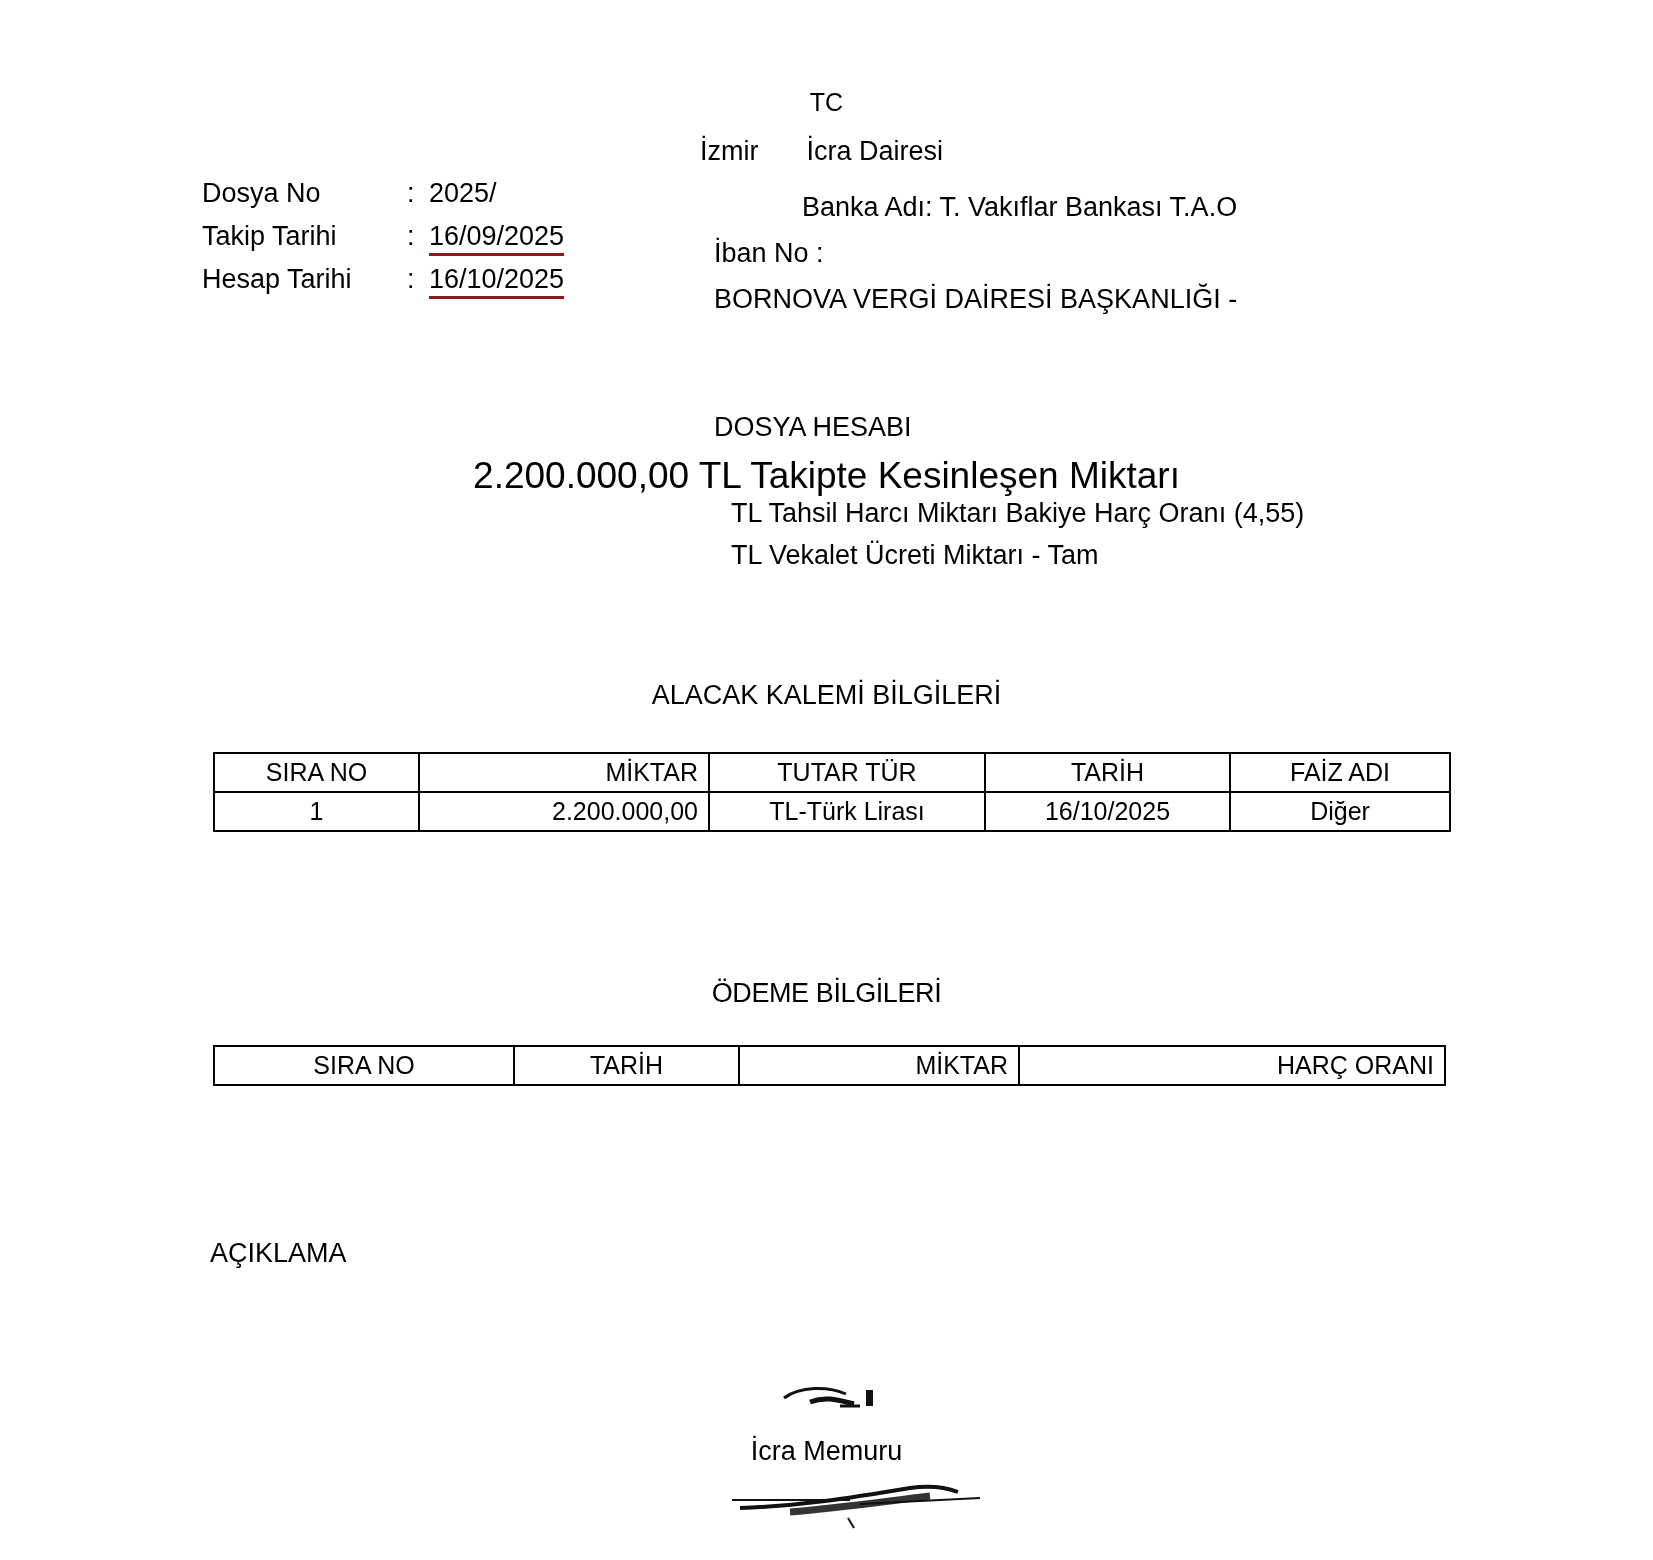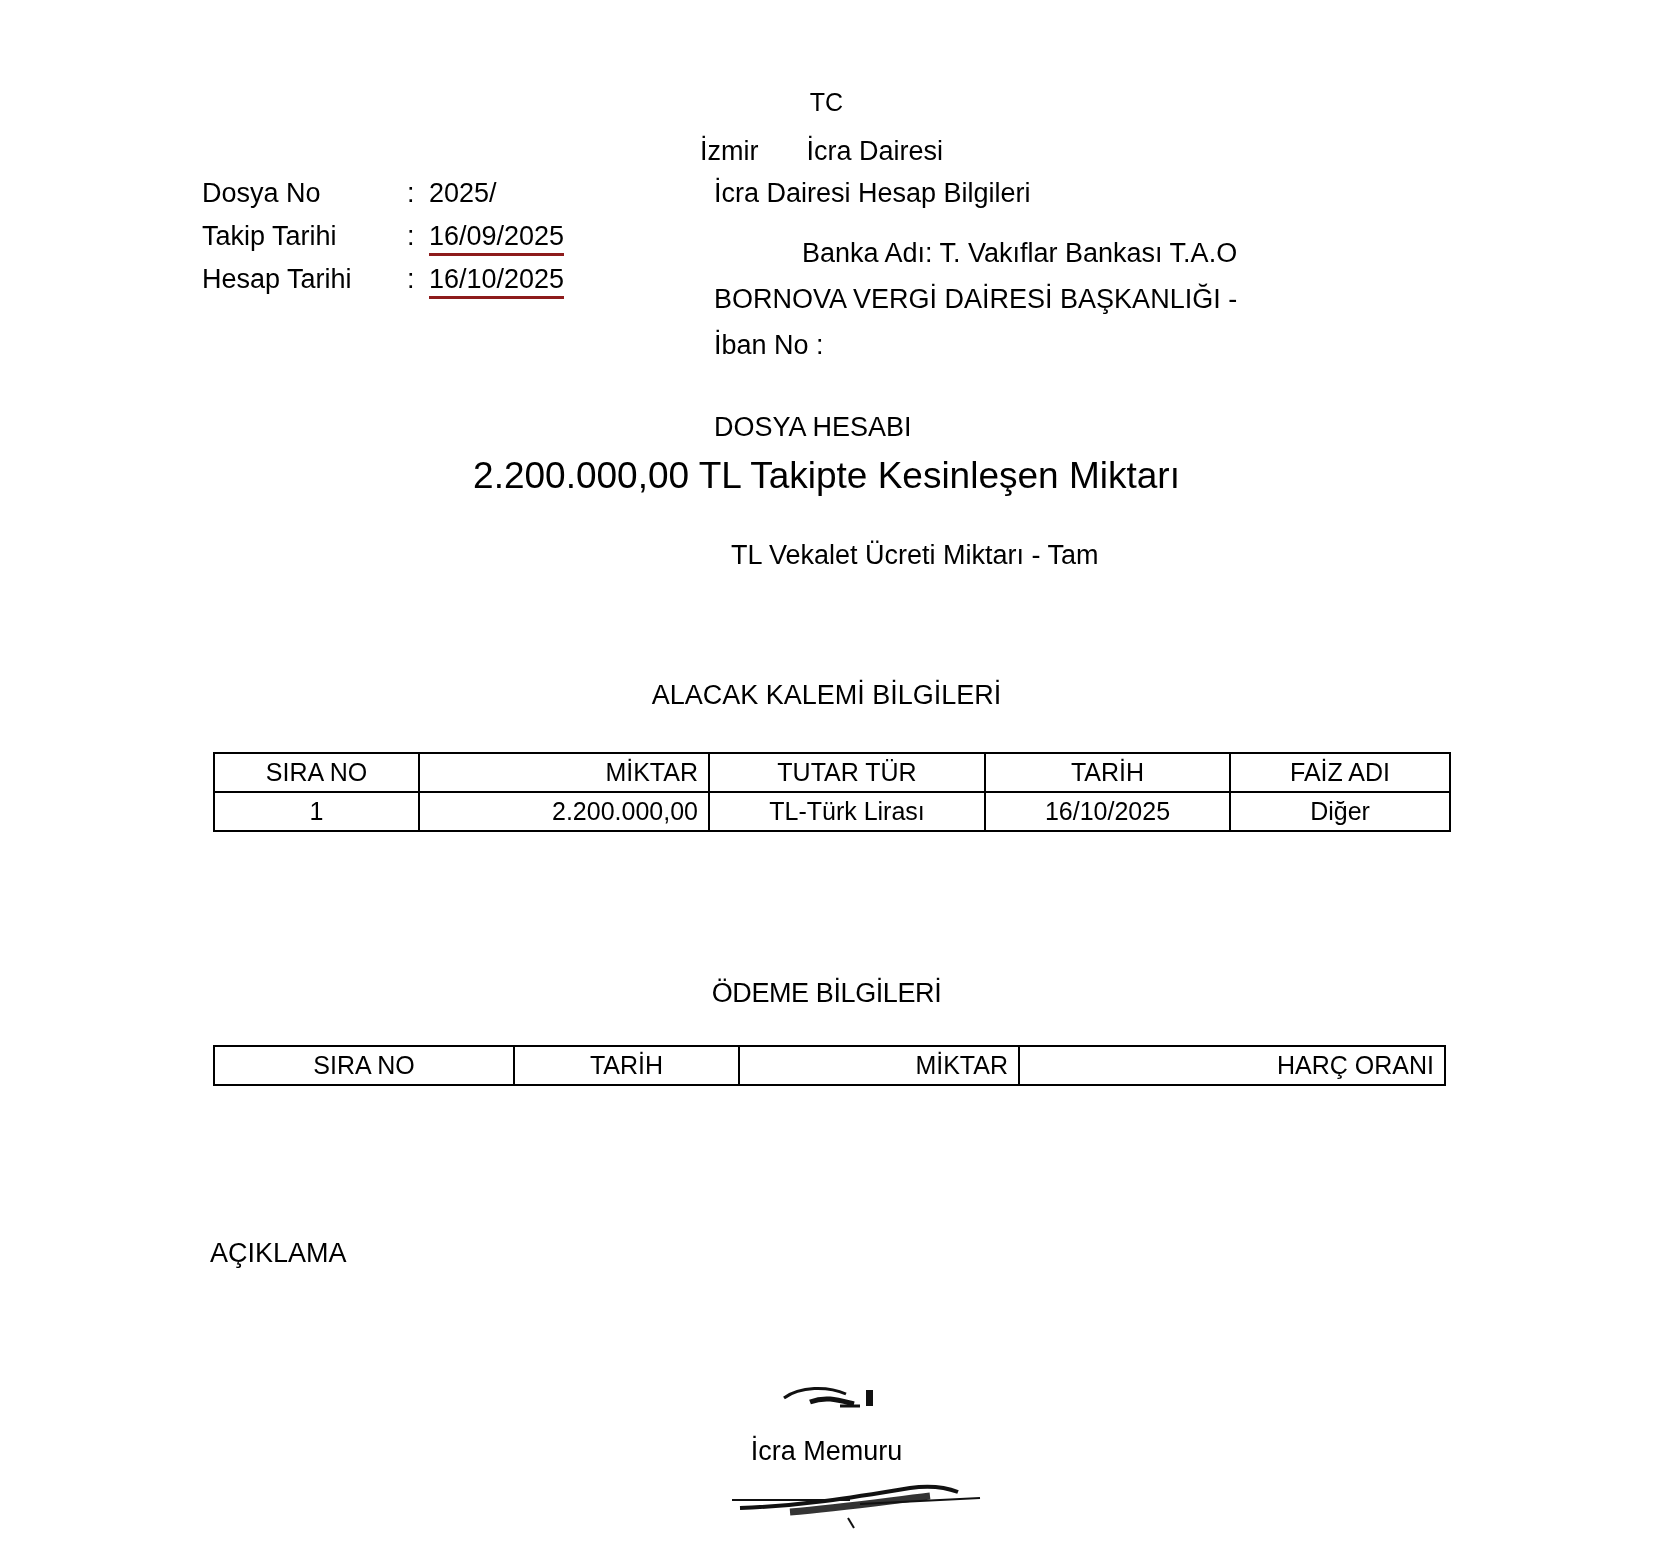--- a/index.html
+++ b/index.html
@@ -213,29 +213,29 @@
       <span class="meta-val u">16/09/2025</span>
     </div>
     <div class="meta-row">
       <span class="meta-key">Hesap Tarihi</span>
       <span class="meta-colon">:</span>
       <span class="meta-val u">16/10/2025</span>
     </div>
   </div>
 
   <div class="info-block">
-    <div class="il">İcra Dairesi Hesap Bilgileri</div>
     <div class="il gap">Banka Adı: T. Vakıflar Bankası T.A.O</div>
+    <div class="il">İban No :</div>
     <div class="il">BORNOVA VERGİ DAİRESİ BAŞKANLIĞI -</div>
-    <div class="il">İban No :</div>
   </div>
 
   <div class="hesabi">DOSYA HESABI</div>
 
   <div class="amount-line">2.200.000,00 TL Takipte Kesinleşen Miktarı</div>
+  <div class="sub-line-1">TL Tahsil Harcı Miktarı  Bakiye Harç Oranı (4,55)</div>
   <div class="sub-line-2">TL Vekalet Ücreti Miktarı - Tam</div>
 
   <div class="section-title" id="alacak-title">ALACAK KALEMİ BİLGİLERİ</div>
 
   <table class="doc-table" id="alacak-table">
     <thead>
       <tr>
         <th class="c-sira">SIRA NO</th>
         <th class="c-miktar">MİKTAR</th>
         <th class="c-tutar">TUTAR TÜR</th>

